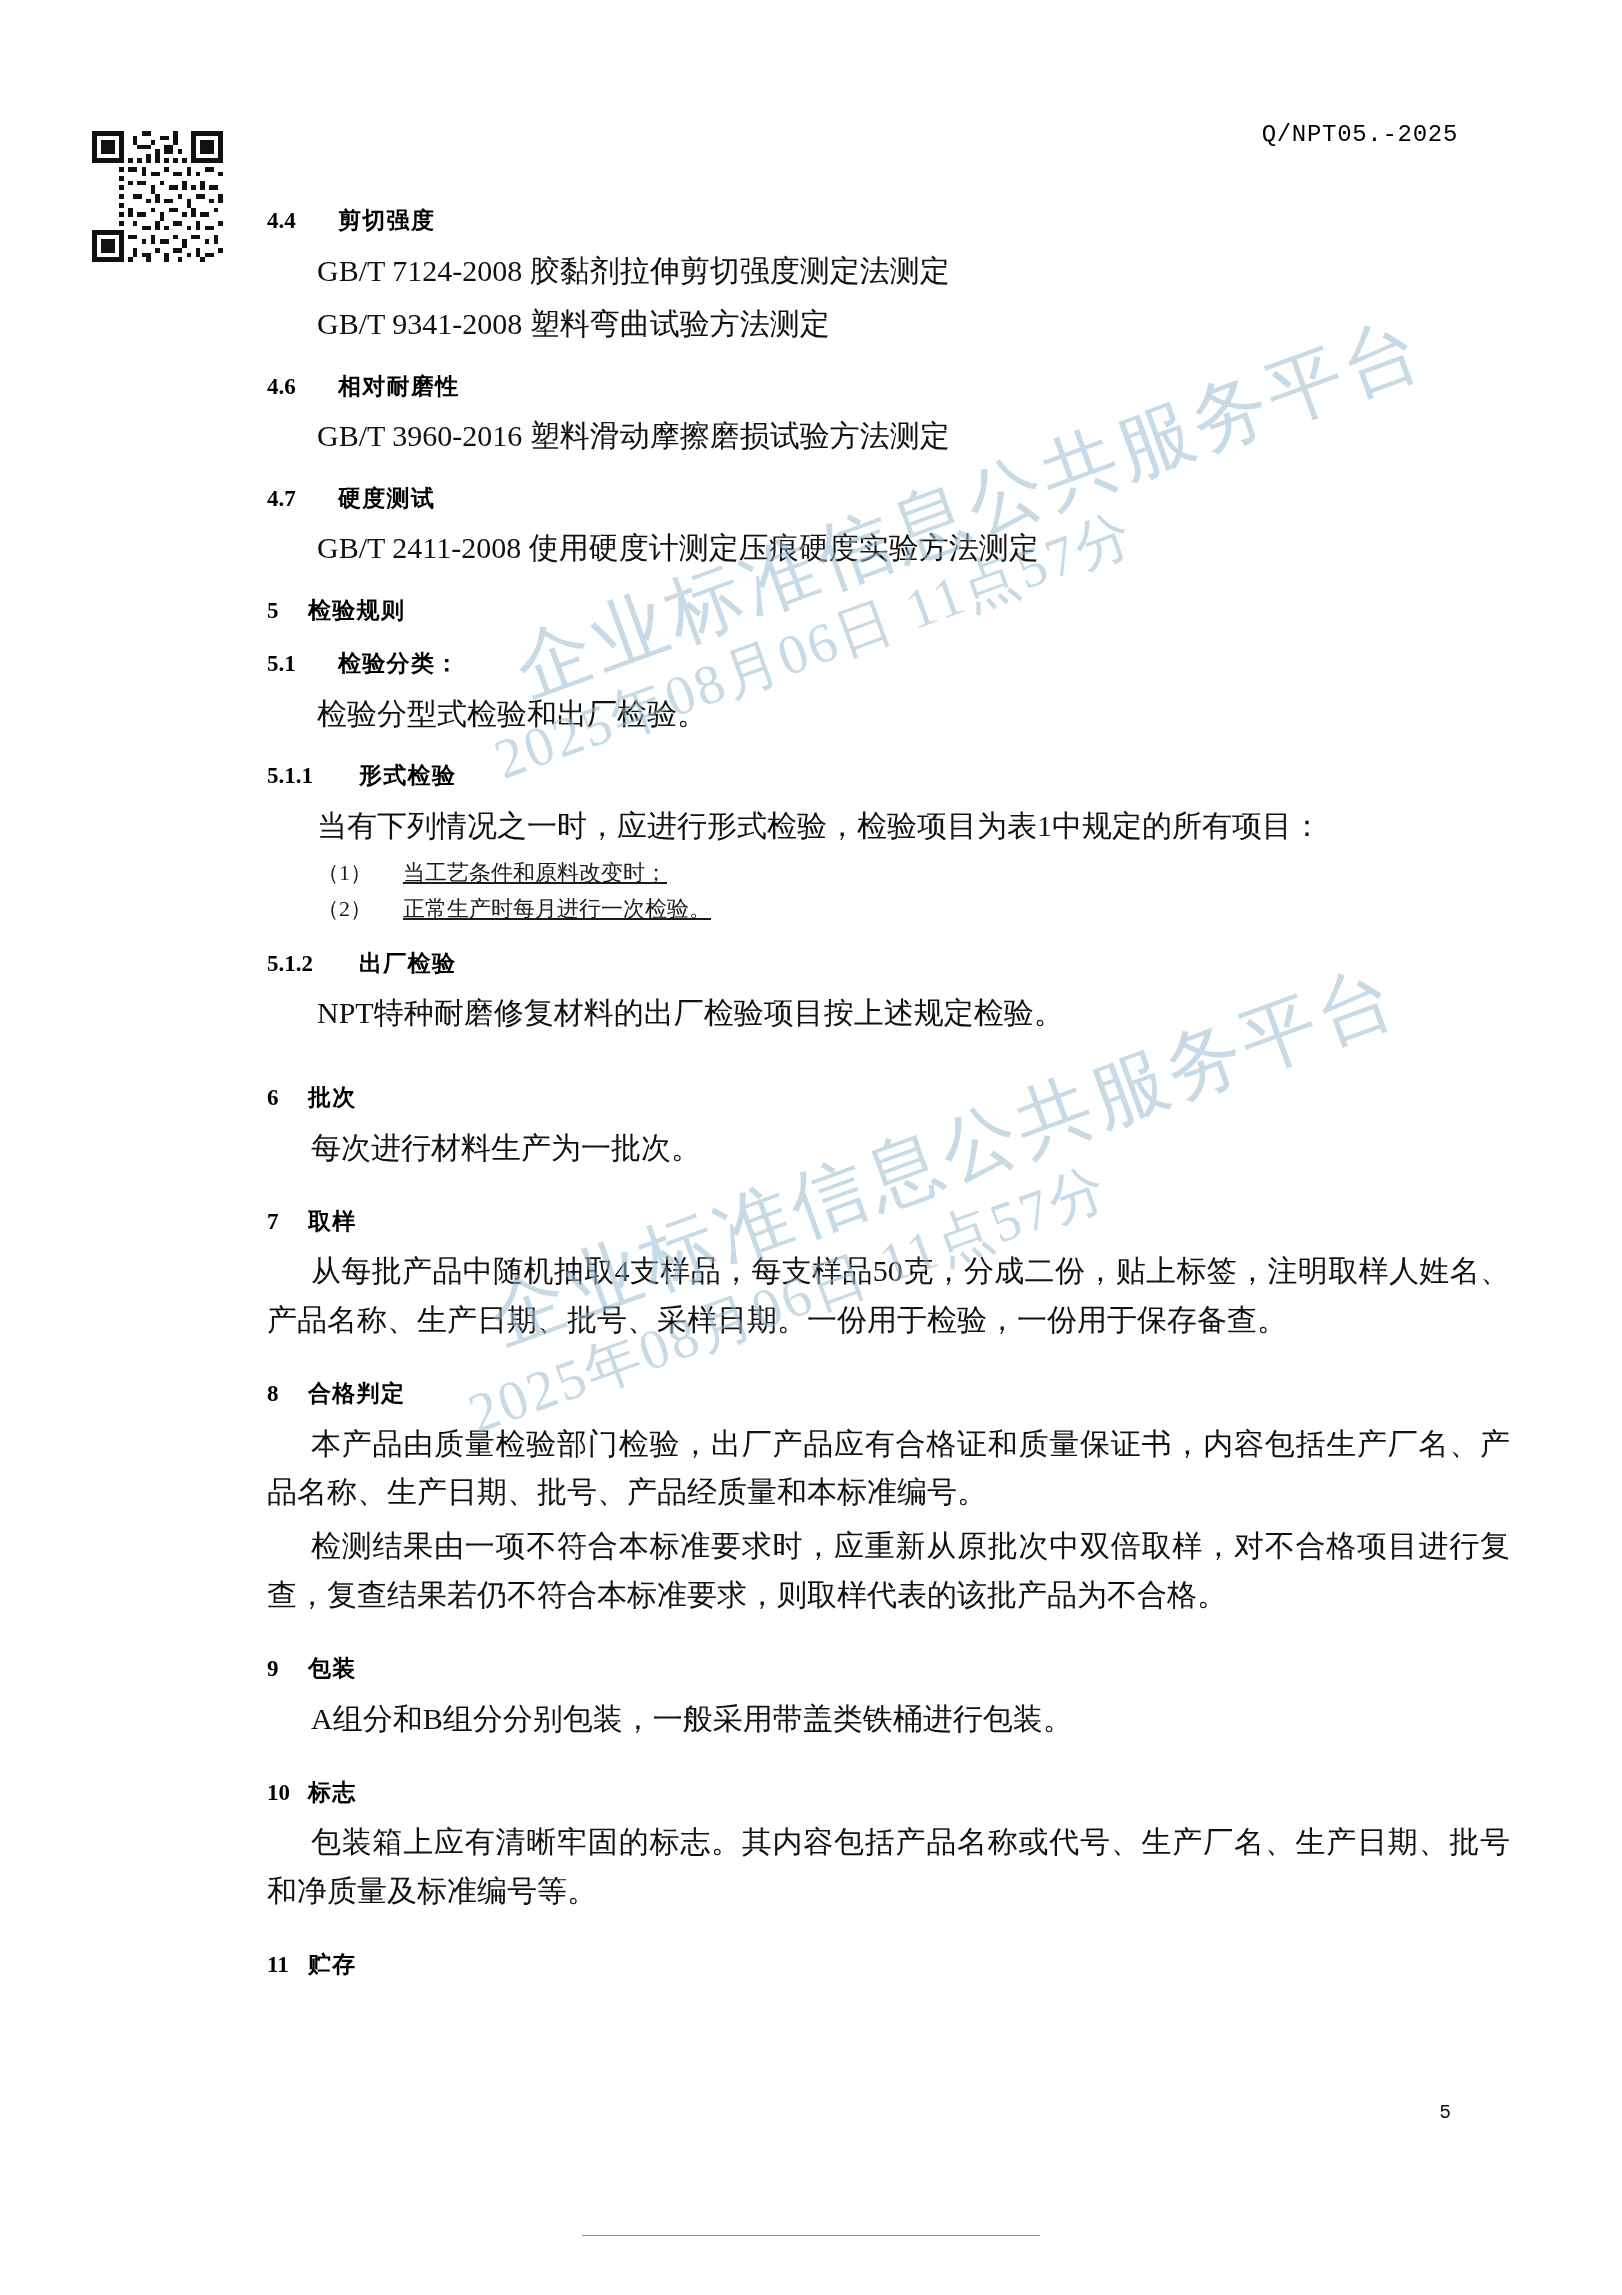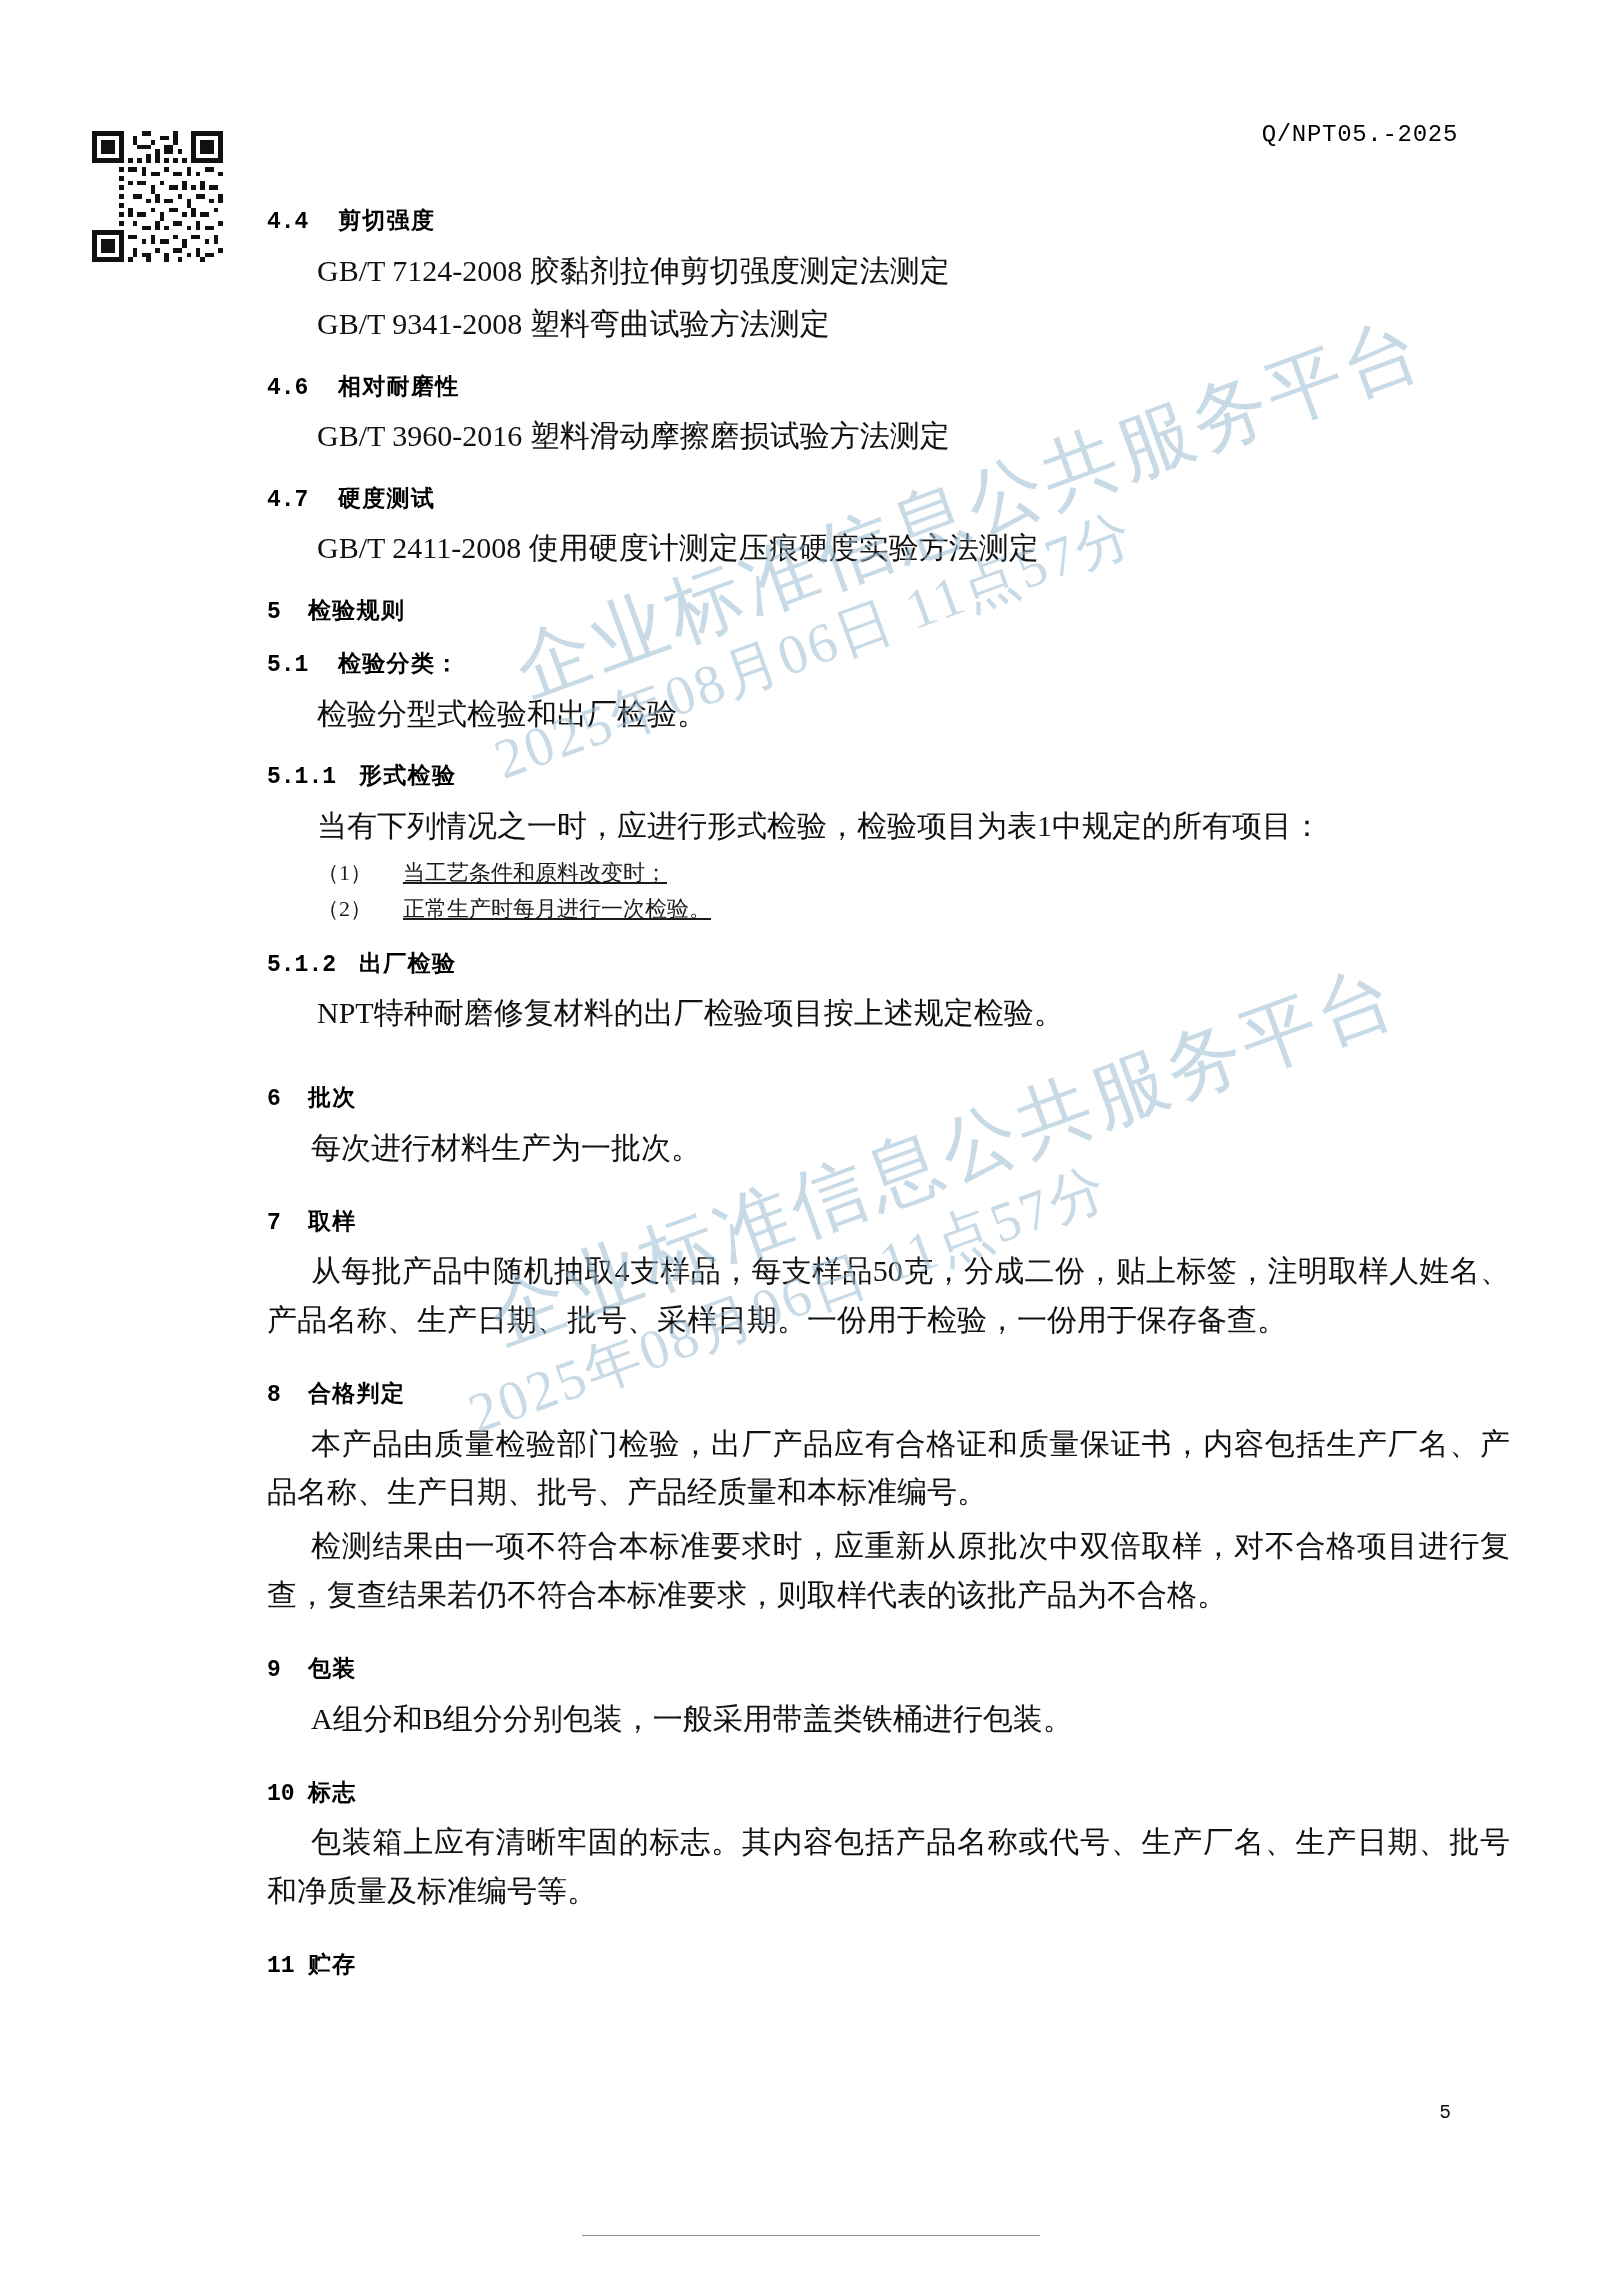--- a/index.html
+++ b/index.html
@@ -57,21 +57,21 @@
     font-family: "Liberation Sans", "DejaVu Sans", sans-serif;
     font-weight: bold;
     font-size: 23px;
     color: #000;
     margin-top: 22px;
     margin-bottom: 10.5px;
   }
   .h-num-title .num {
     display: inline-block;
     min-width: 71px;
-    font-family: Liberation Mono, monospace;
+    font-family: Liberation Serif, serif;
     font-weight: bold;
     letter-spacing: 0px;
   }
   .h-num-title.lvl1 .num { min-width: 41px; }
   .h-num-title.lvl3 .num { min-width: 92px; }
   .h-num-title .txt { letter-spacing: 1.3px; }
 
   .para {
     font-size: 30px;
     line-height: 1.62;

